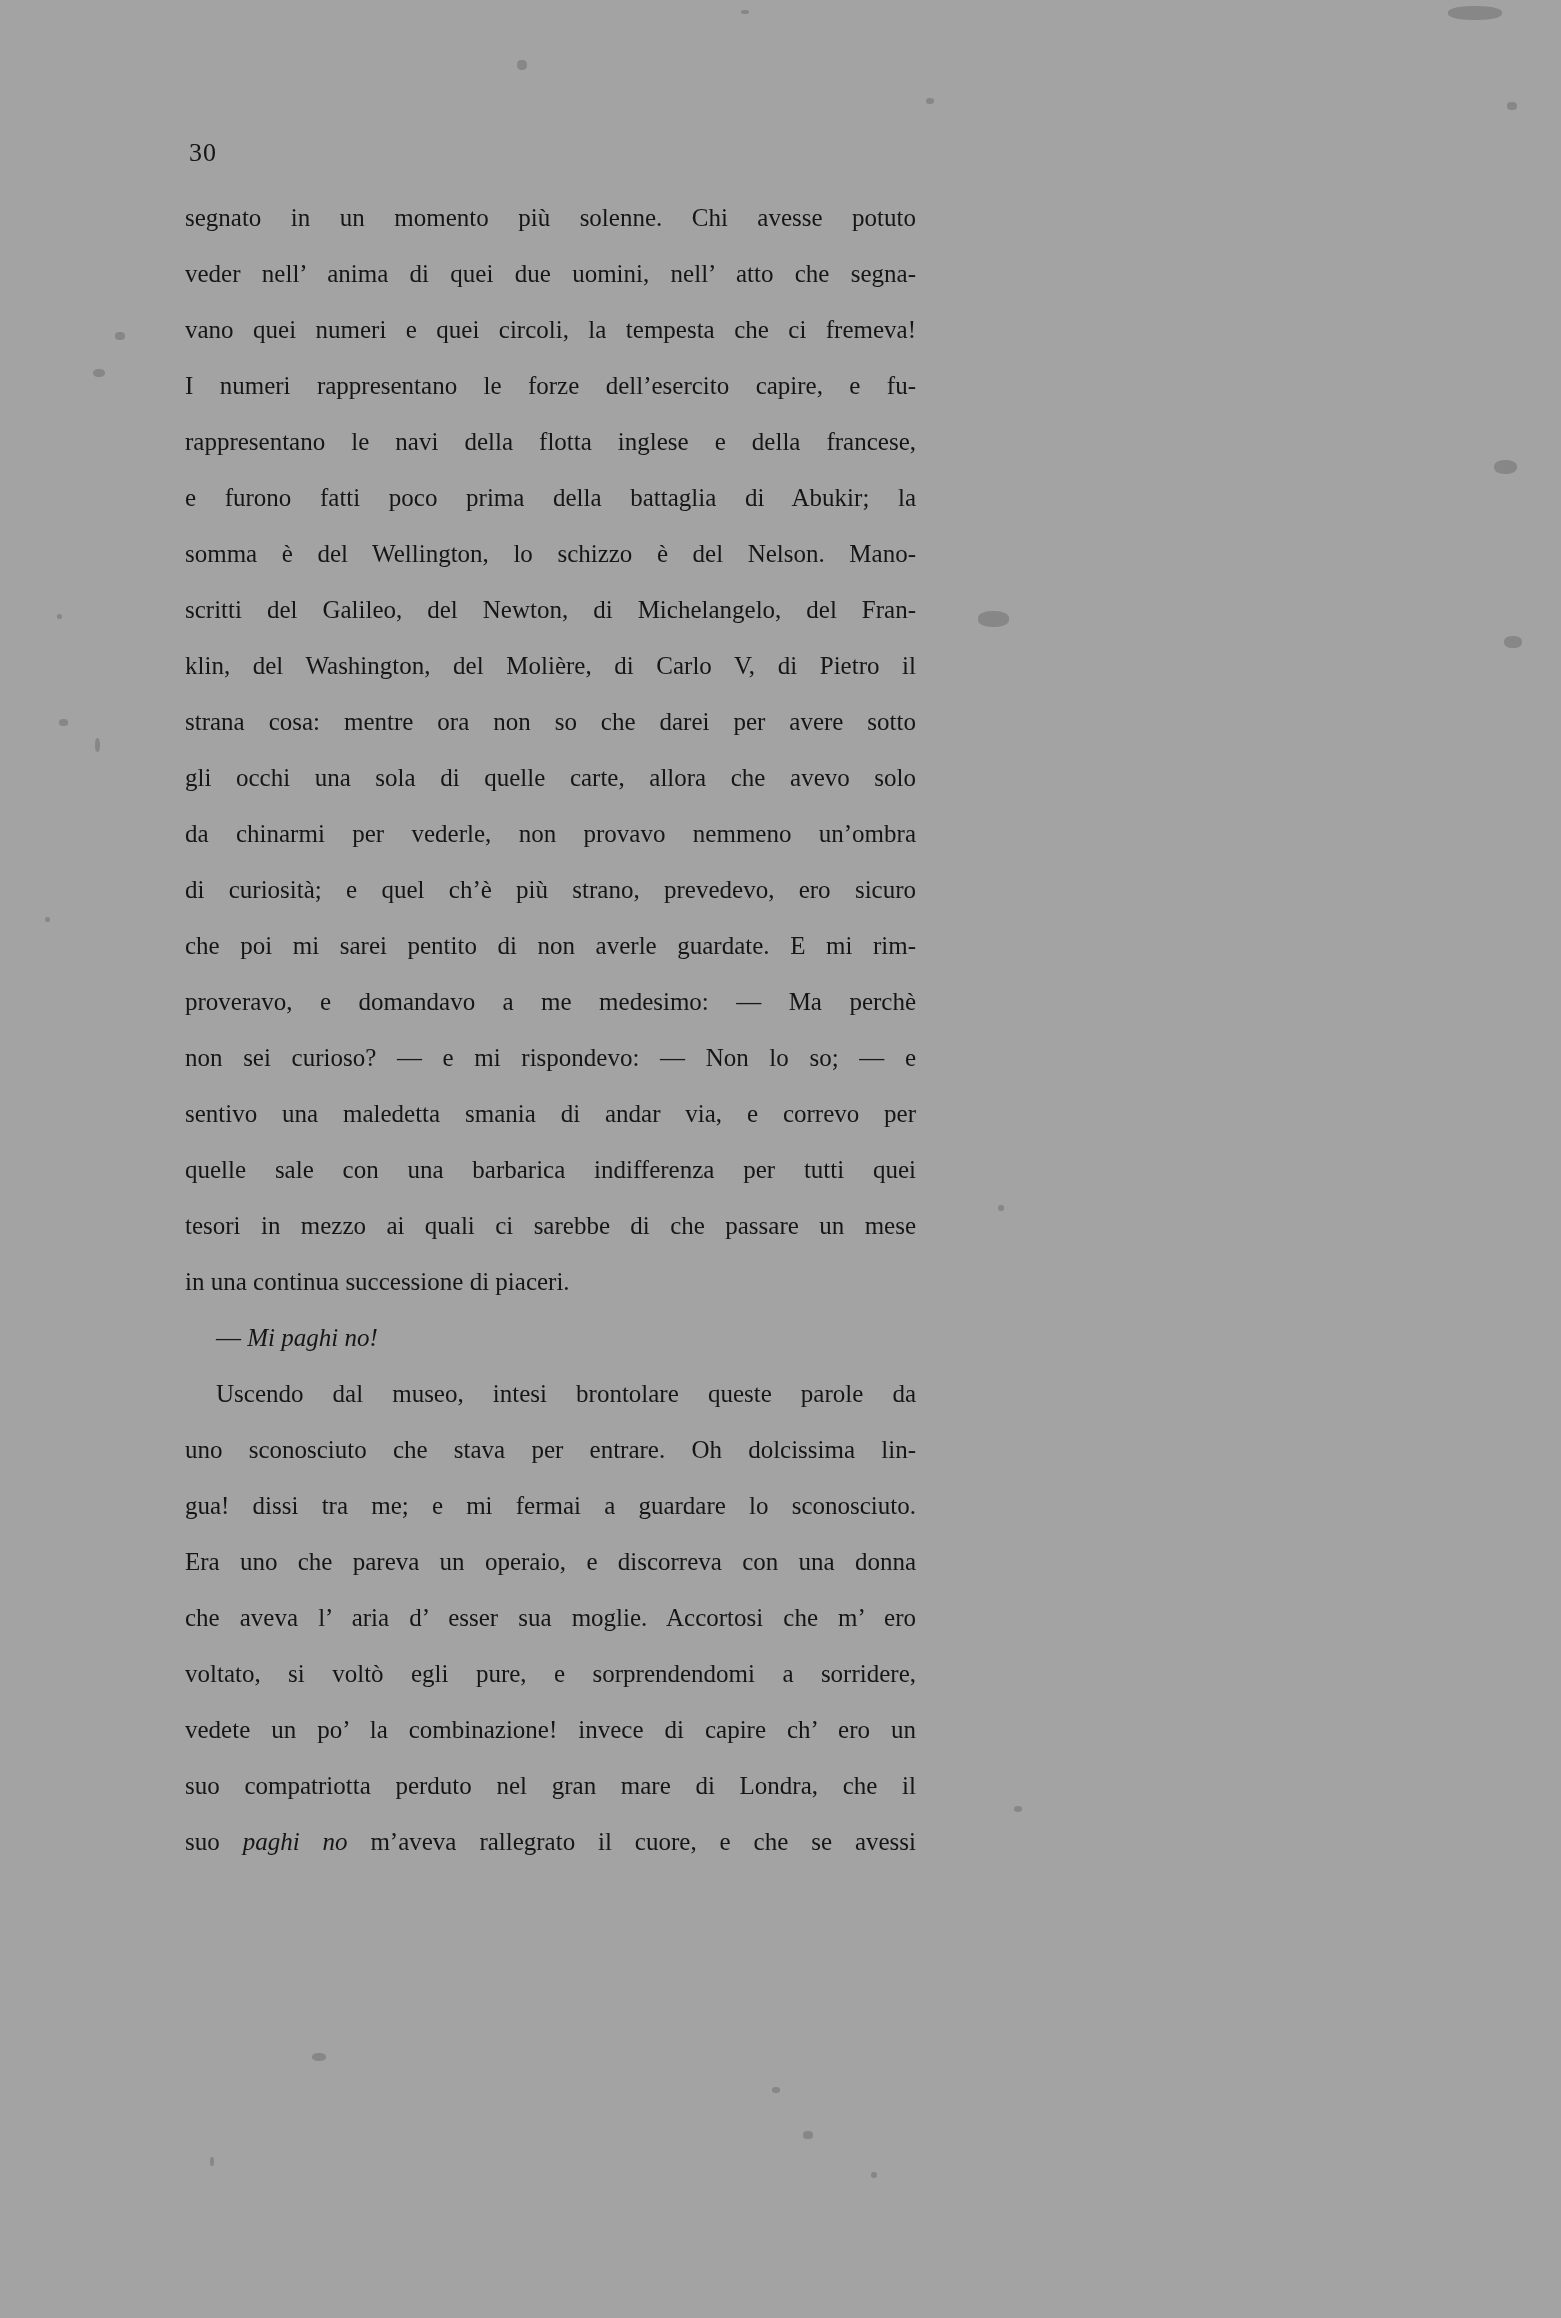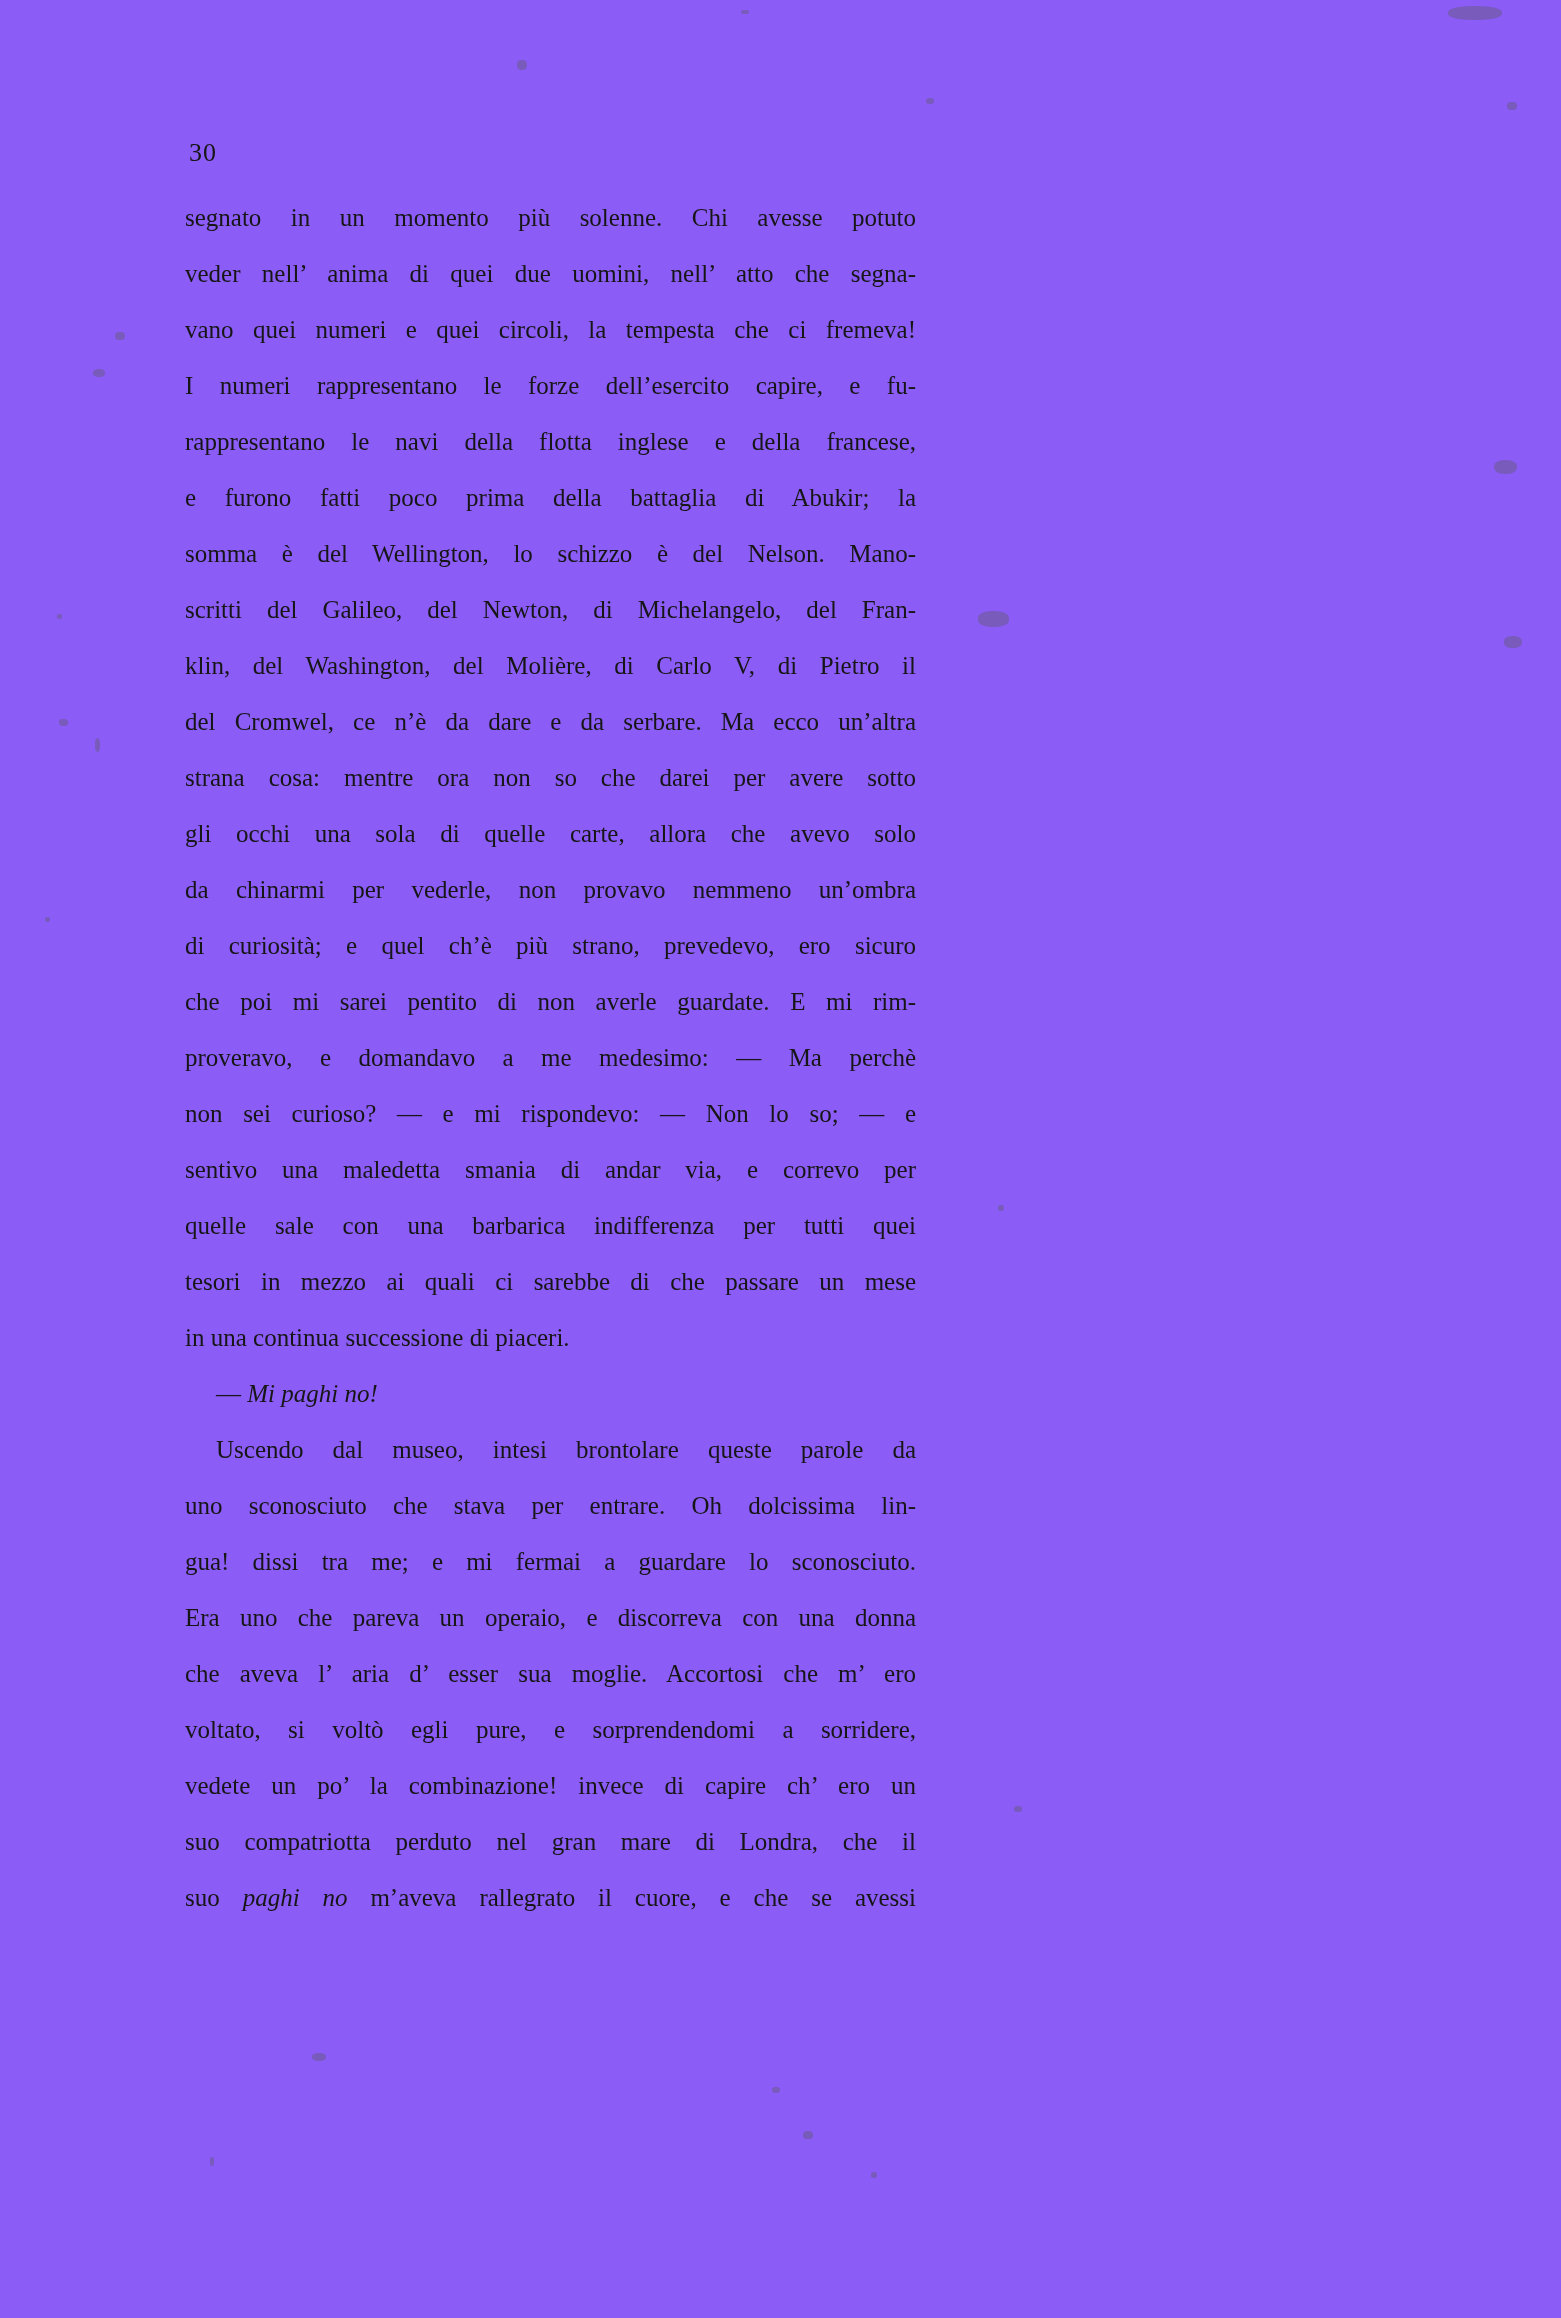--- a/index.html
+++ b/index.html
@@ -4,21 +4,21 @@
 <style>
   html, body { margin: 0; padding: 0; }
   body {
     width: 1561px; height: 2318px;
     background: #fdfdfc;
     font-family: "Liberation Serif", "DejaVu Serif", serif;
     color: #161616;
     position: relative;
     overflow: hidden;
   }
-  .sheet { position: absolute; inset: 0; background: #8b5cf6; }
+  .sheet { position: absolute; inset: 0; background: #a3a3a3; }
   .text-col {
     position: absolute;
     left: 185px; top: 133px; width: 731px;
   }
   .header-row {
     position: relative;
     height: 57px;
     font-size: 26px;
     line-height: 39px;
   }
@@ -60,21 +60,20 @@
         <div class="para">
           <div class="line just"><span>segnato in un momento più solenne. Chi avesse potuto</span></div>
           <div class="line just"><span>veder nell’ anima di quei due uomini, nell’ atto che segna-</span></div>
           <div class="line just"><span>vano quei numeri e quei circoli, la tempesta che ci fremeva!</span></div>
           <div class="line just"><span>I numeri rappresentano le forze dell’esercito capire, e fu-</span></div>
           <div class="line just"><span>rappresentano le navi della flotta inglese e della francese,</span></div>
           <div class="line just"><span>e furono fatti poco prima della battaglia di Abukir; la</span></div>
           <div class="line just"><span>somma è del Wellington, lo schizzo è del Nelson. Mano-</span></div>
           <div class="line just"><span>scritti del Galileo, del Newton, di Michelangelo, del Fran-</span></div>
           <div class="line just"><span>klin, del Washington, del Molière, di Carlo V, di Pietro il</span></div>
-          <div class="line just"><span>del Cromwel, ce n’è da dare e da serbare. Ma ecco un’altra</span></div>
           <div class="line just"><span>strana cosa: mentre ora non so che darei per avere sotto</span></div>
           <div class="line just"><span>gli occhi una sola di quelle carte, allora che avevo solo</span></div>
           <div class="line just"><span>da chinarmi per vederle, non provavo nemmeno un’ombra</span></div>
           <div class="line just"><span>di curiosità; e quel ch’è più strano, prevedevo, ero sicuro</span></div>
           <div class="line just"><span>che poi mi sarei pentito di non averle guardate. E mi rim-</span></div>
           <div class="line just"><span>proveravo, e domandavo a me medesimo: — Ma perchè</span></div>
           <div class="line just"><span>non sei curioso? — e mi rispondevo: — Non lo so; — e</span></div>
           <div class="line just"><span>sentivo una maledetta smania di andar via, e correvo per</span></div>
           <div class="line just"><span>quelle sale con una barbarica indifferenza per tutti quei</span></div>
           <div class="line just"><span>tesori in mezzo ai quali ci sarebbe di che passare un mese</span></div>

